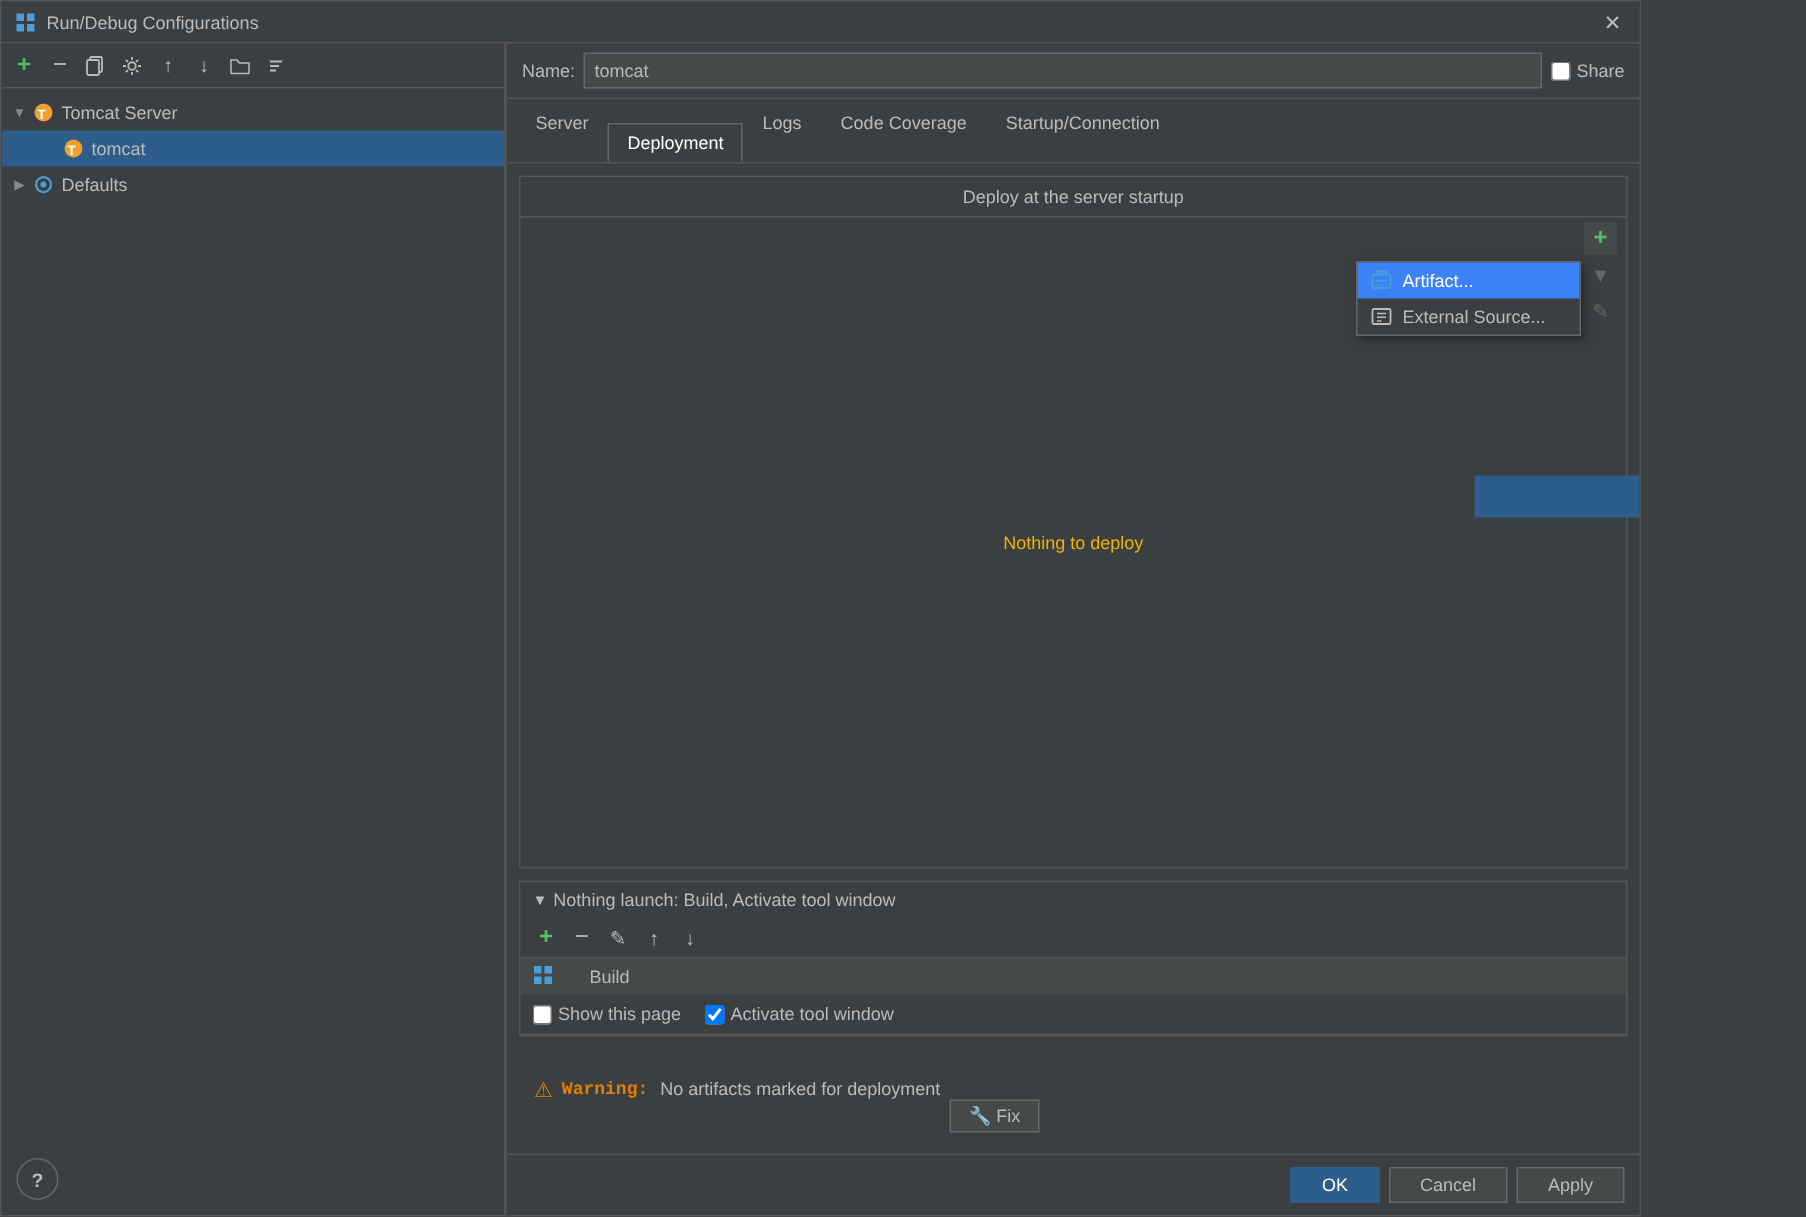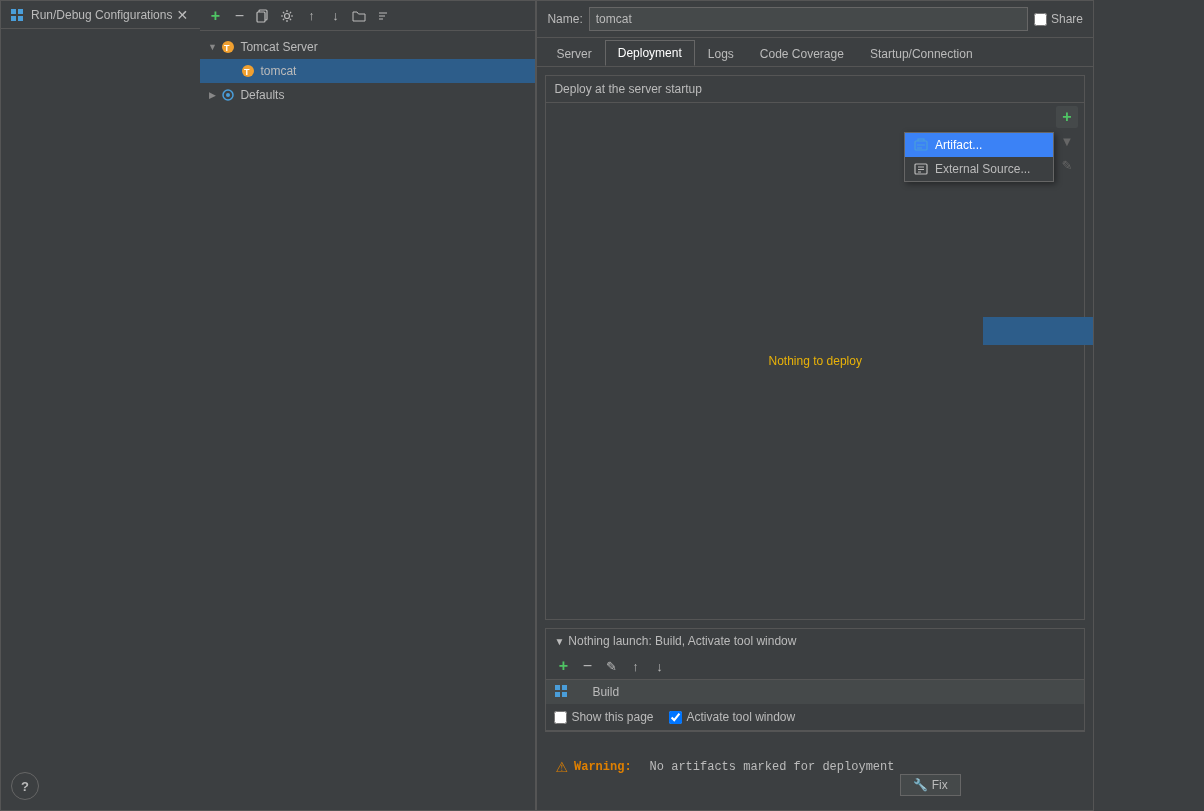--- a/index.html
+++ b/index.html
@@ -15,21 +15,21 @@
 
     .dialog-wrapper {
       width: 1094px;
       height: 811px;
       position: absolute;
       left: 0;
       top: 0;
       background: #3c3f41;
       border: 1px solid #555;
       display: flex;
-      flex-direction: row;
+      flex-direction: column;
     }
 
     .title-bar {
       background: #3c3f41;
       height: 28px;
       display: flex;
       align-items: center;
       padding: 0 8px;
       border-bottom: 1px solid #555;
       flex-shrink: 0;
@@ -206,21 +206,21 @@
       border-bottom: none;
       color: #bbbbbb;
       margin-top: 3px;
     }
 
     .tab.active {
       background: #3c3f41;
       border-color: #666;
       border-bottom: 1px solid #3c3f41;
       color: #ffffff;
-      margin-top: 2px;
+      margin-top: 16px;
     }
 
     .main-content {
       flex: 1;
       display: flex;
       flex-direction: column;
       overflow: hidden;
       padding: 8px;
     }
 
@@ -233,21 +233,21 @@
       overflow: hidden;
     }
 
     .deploy-header {
       padding: 6px 8px;
       font-size: 12px;
       color: #bbbbbb;
       border-bottom: 1px solid #555;
       display: flex;
       align-items: center;
-      justify-content: flex-start;
+      justify-content: center;
     }
 
     .deploy-empty {
       flex: 1;
       display: flex;
       align-items: center;
       justify-content: center;
       color: #eab308;
       font-size: 12px;
     }
@@ -624,24 +624,29 @@
             <div class="checkbox-item">
               <input type="checkbox" checked="" style="">
               <span>Activate tool window</span>
             </div>
           </div>
         </div>
 
         <div class="warning-bar">
           <span class="warning-icon">⚠</span>
           <span class="bold" style="color:#e08000;">Warning:</span>
-          <span style="margin-left:12px;font-family:Liberation Mono, monospace;">No artifacts marked for deployment</span>
+          <span style="margin-left:2px;">No artifacts marked for deployment</span>
           <button class="fix-button">🔧 Fix</button>
         </div>
       </div>
 
+      <div class="bottom-bar">
+        <button class="btn primary">OK</button>
+        <button class="btn">Cancel</button>
+        <button class="btn">Apply</button>
+      </div>
     </div>
   </div>
 
   <div class="help-btn">?</div>
 
   <div class="right-blue-strip"></div>
 </div>
 
 </body></html>

